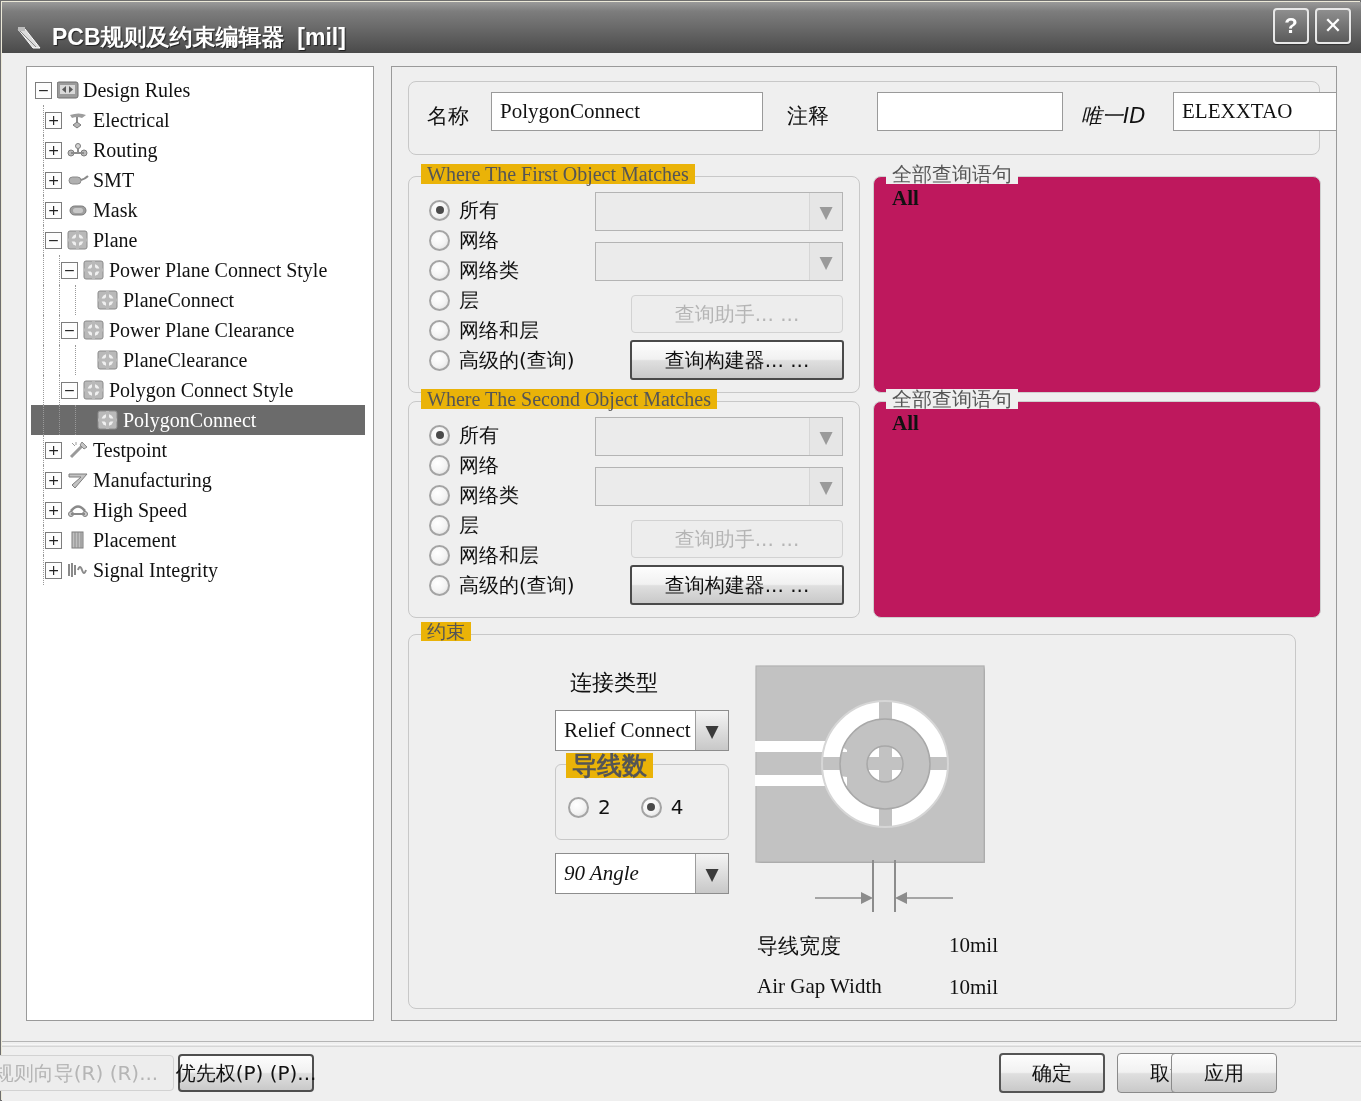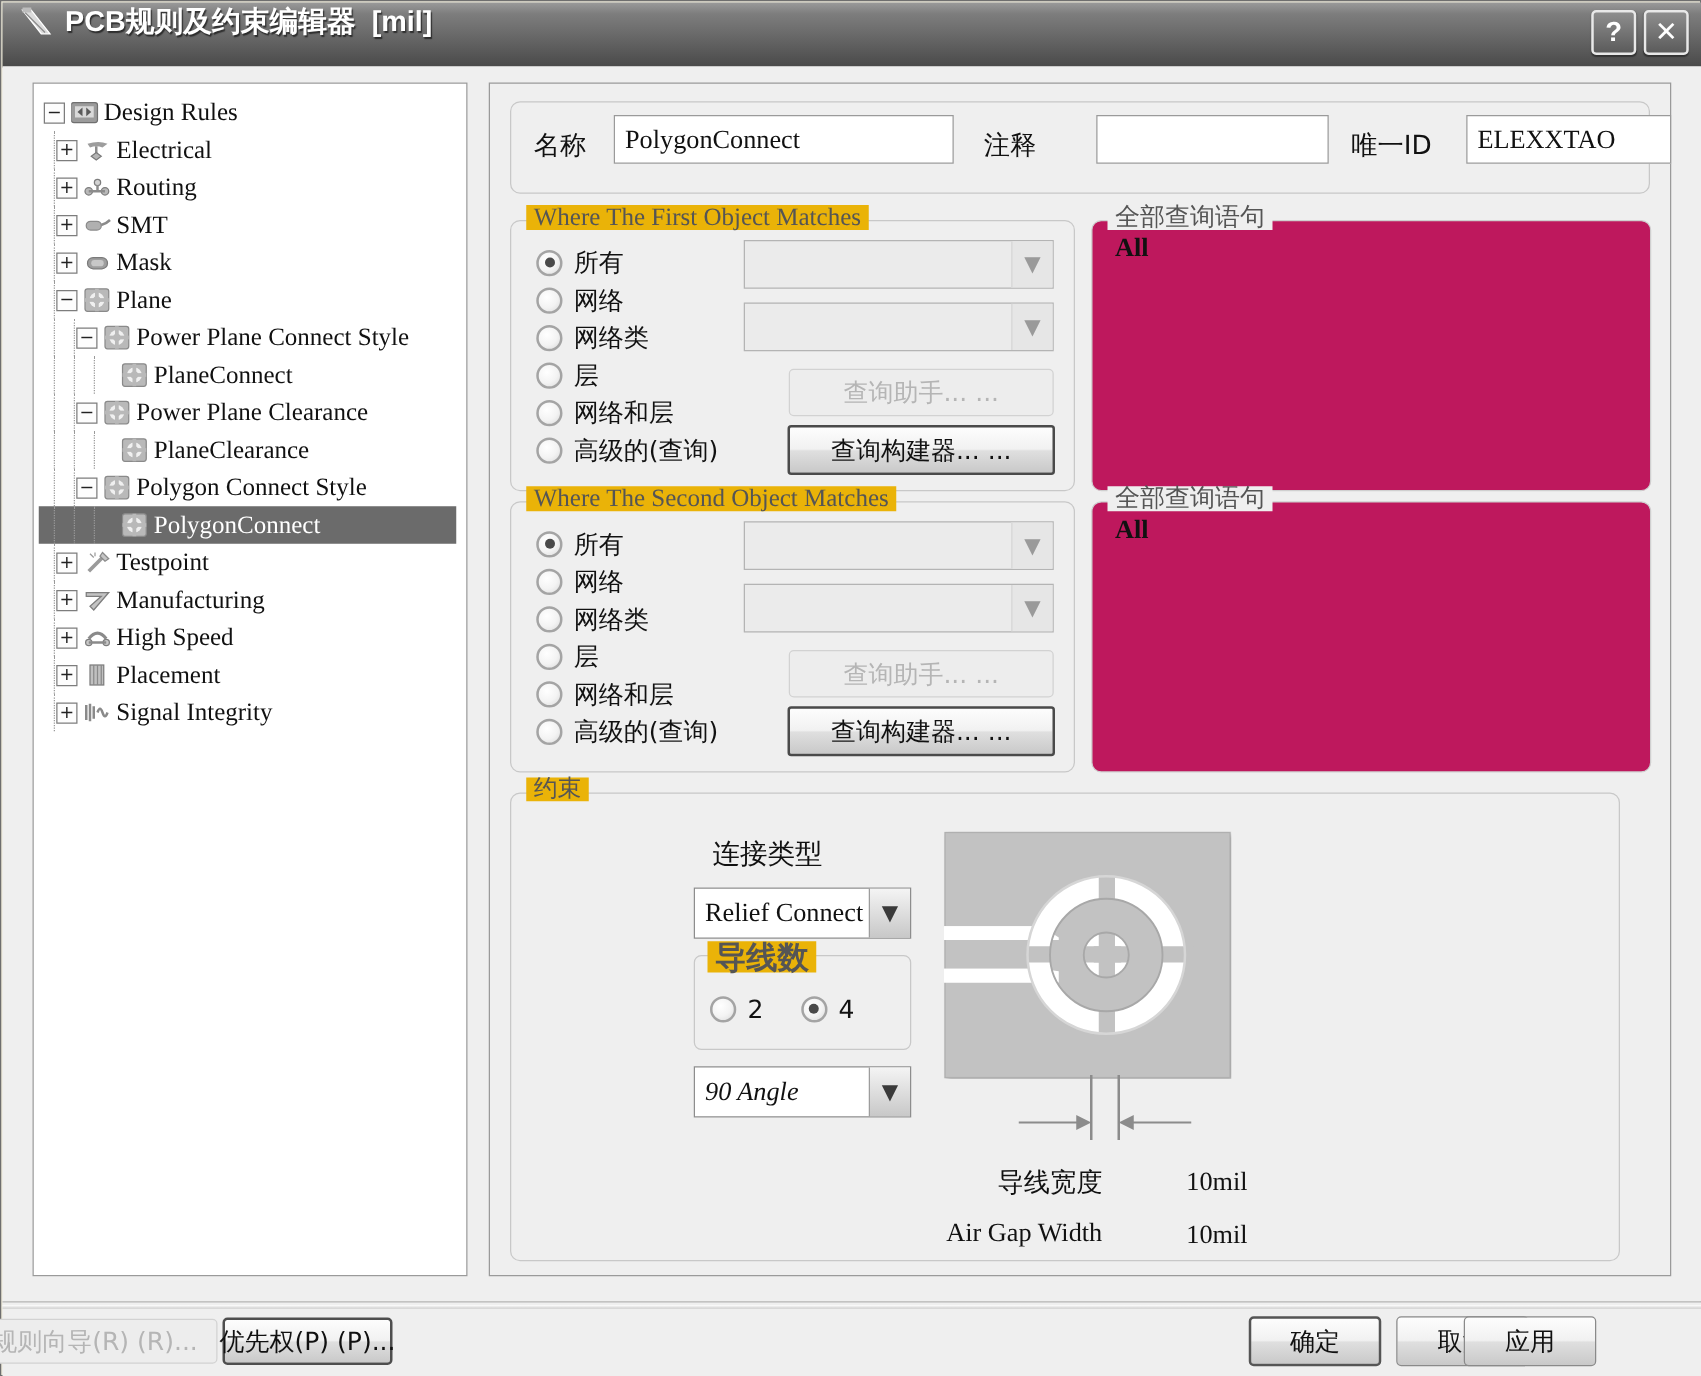--- a/index.html
+++ b/index.html
@@ -11,21 +11,21 @@
   }
   .dialog{
     position:absolute;left:0;top:0;width:1361px;height:1101px;
     background:#ece9d8;border:1px solid #6e6e6e;box-sizing:border-box;
   }
   
   .titlebar{
     position:absolute;left:1px;top:1px;width:1359px;height:51px;
     background:linear-gradient(180deg,#9a9a9a 0%,#7d7d7d 18%,#6b6b6b 48%,#585858 78%,#4a4a4a 100%);
     border-bottom:1px solid #3d3d3d;
-    display:flex;align-items:flex-start;
+    display:flex;align-items:flex-end;
   }
   .title-icon{
     width:30px;height:30px;margin-left:12px;margin-right:8px;flex:0 0 auto;position:relative;
   }
   .title-text{
     color:#ffffff;font-size:23px;font-weight:bold;
     font-family:"Liberation Sans","DejaVu Sans",sans-serif;
     letter-spacing:0px;text-shadow:1px 1px 1px rgba(0,0,0,.6);
     white-space:pre;
   }
@@ -369,21 +369,21 @@
         </div>
     </div>
 
     <div class="right-panel">
 
       <div class="grp hdr-grp">
         <div style="position:absolute;left:18px;top:20px;" class="lbl-cn">名称</div>
         <div class="txtbox" style="position:absolute;left:82px;top:10px;width:272px;height:39px;">PolygonConnect</div>
         <div style="position:absolute;left:378px;top:20px;" class="lbl-cn">注释</div>
         <div class="txtbox" style="position:absolute;left:468px;top:10px;width:186px;height:39px;"></div>
-        <div style="position:absolute;left:672px;top:20px;" class="lbl-cn">唯一ID</div>
+        <div style="position:absolute;left:672px;top:20px;font-style:italic;" class="lbl-cn">唯一ID</div>
         <div class="txtbox" style="position:absolute;left:764px;top:10px;width:164px;height:39px;">ELEXXTAO</div>
       </div>
 
       <div class="grp" style="left:16px;top:109px;width:452px;height:217px;">
         <div class="grp-title">Where The First Object Matches</div>
         <div id="first-radios" style="position:absolute;left:20px;top:18px;">
             <div class="rrow">
               <span class="radio on"></span>
               <span class="rlabel">所有</span>
             </div>
@@ -534,21 +534,21 @@
           <svg width="260" height="60" viewBox="0 0 260 60">
             <line x1="134" y1="0" x2="134" y2="52" stroke="#8c8c8c" stroke-width="2"></line>
             <line x1="156" y1="0" x2="156" y2="52" stroke="#8c8c8c" stroke-width="2"></line>
             <line x1="76" y1="38" x2="128" y2="38" stroke="#8c8c8c" stroke-width="1.5"></line>
             <polygon points="134,38 122,32 122,44" fill="#8c8c8c"></polygon>
             <line x1="162" y1="38" x2="214" y2="38" stroke="#8c8c8c" stroke-width="1.5"></line>
             <polygon points="156,38 168,32 168,44" fill="#8c8c8c"></polygon>
           </svg>
         </div>
 
-        <div class="measure-label cn-sans" style="left:348px;top:297px;font-size:21px;margin-left:41px;">导线宽度</div>
+        <div class="measure-label cn-sans" style="left:348px;top:297px;font-size:21px;">导线宽度</div>
         <div class="measure-label" style="left:540px;top:298px;">10mil</div>
         <div class="measure-label" style="left:348px;top:339px;">Air Gap Width</div>
         <div class="measure-label" style="left:540px;top:340px;">10mil</div>
       </div>
 
     </div>
   </div>
 
   <div class="bottom-bar">
     <div class="sep-line"></div>

